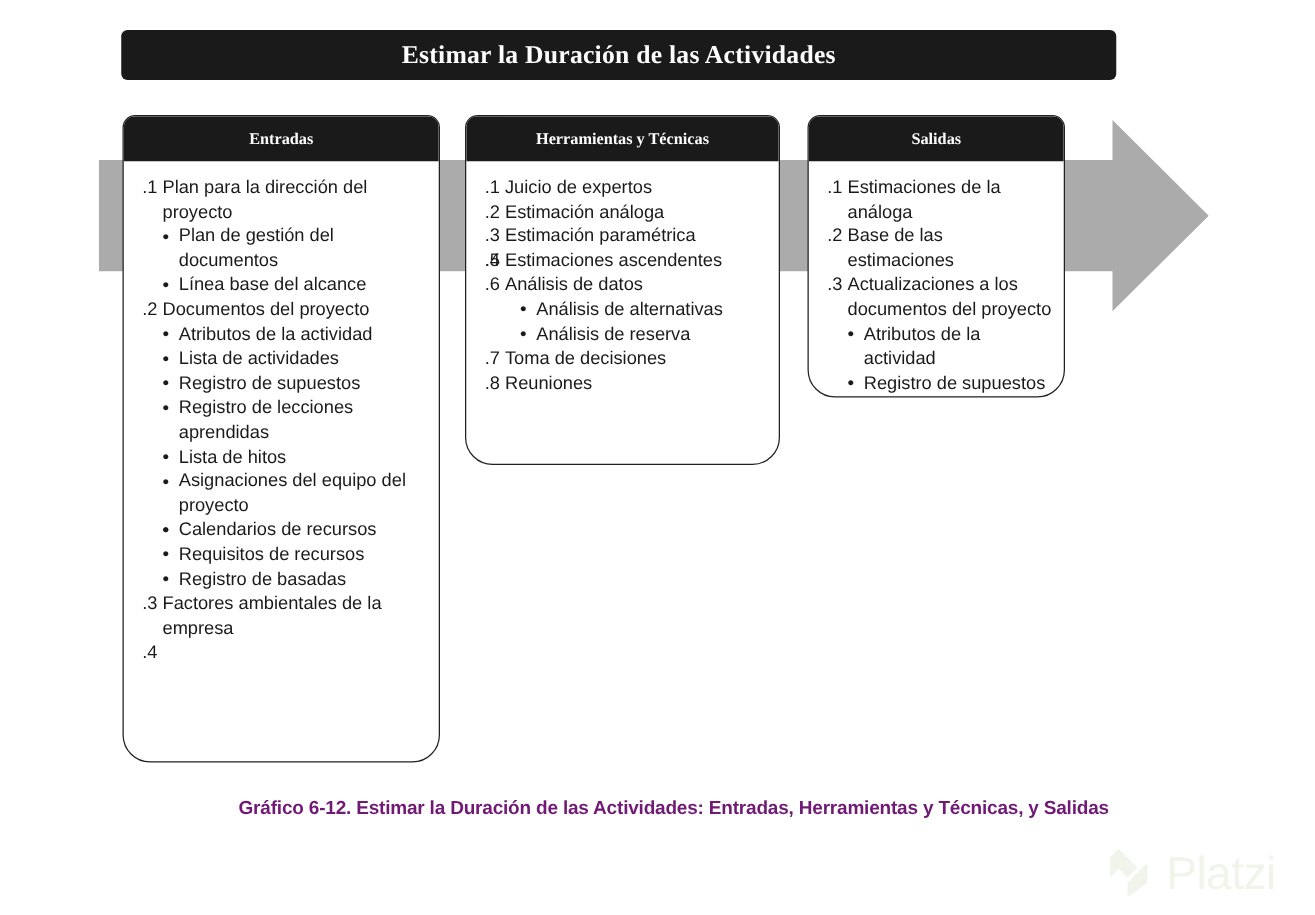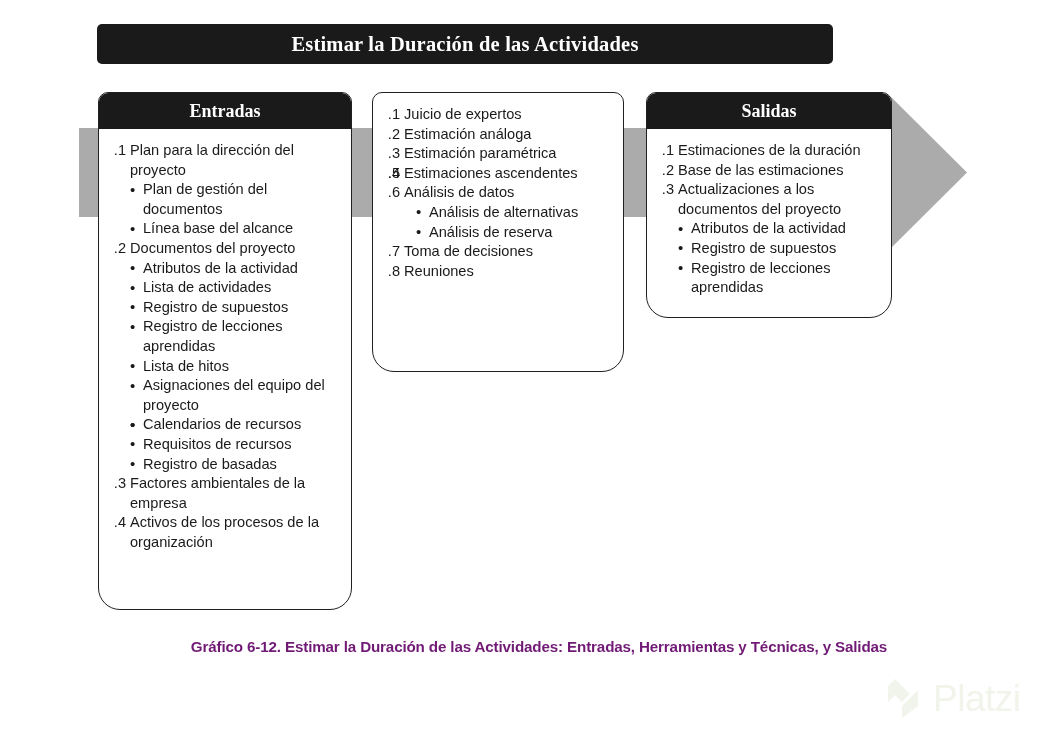--- a/index.html
+++ b/index.html
@@ -14,21 +14,21 @@
     overflow: hidden;
     font-family: "Liberation Sans", sans-serif;
     -webkit-font-smoothing: antialiased;
   }
 
   
   #title-bar {
     position: absolute;
     left: 97px;
     top: 24px;
-    width: 736px;
+    width: 796px;
     height: 40px;
     background: #1a1a1a;
     border-radius: 5px;
     display: flex;
     align-items: center;
     justify-content: center;
     box-sizing: border-box;
   }
   #title-bar .title-text {
     color: #ffffff;
@@ -65,21 +65,21 @@
     border-radius: 8px 8px 0 0;
     display: flex;
     align-items: center;
     justify-content: center;
     box-sizing: border-box;
   }
   .col-header .hdr-text {
     color: #ffffff;
     font-family: "Liberation Serif", serif;
     font-weight: bold;
-    font-size: 18px;
+    font-size: 13px;
     white-space: nowrap;
   }
   .col-body {
     padding: 12px 8px 10px 8px;
   }
 
   
   ul.lvl {
     list-style: none;
     margin: 0;
@@ -121,21 +121,21 @@
     position: absolute;
     left: 35px;
     top: -0.5px;
     font-size: 15px;
     line-height: 19.6px;
   }
 
   
   #col-entradas      { left: 98px;  top: 92px;  width: 254px; height: 518px; }
   #col-herramientas  { left: 372px; top: 92px;  width: 252px; height: 280px; }
-  #col-salidas       { left: 646px; top: 92px;  width: 246px; height: 226px; }
+  #col-salidas       { left: 646px; top: 92px;  width: 206px; height: 226px; }
 
   
   #caption {
     position: absolute;
     left: 0;
     top: 638px;
     width: 1052px;
     text-align: center;
     font-family: "Liberation Sans", sans-serif;
     font-weight: bold;
@@ -190,26 +190,29 @@
       <li class="bul"><span class="marker">•</span><span>Lista de actividades</span></li>
       <li class="bul"><span class="marker">•</span><span>Registro de supuestos</span></li>
       <li class="bul"><span class="marker">•</span><span>Registro de lecciones aprendidas</span></li>
       <li class="bul"><span class="marker">•</span><span>Lista de hitos</span></li>
       <li class="bul"><span class="marker">•</span><span>Asignaciones del equipo del proyecto</span></li>
       <li class="bul"><span class="marker">•</span></li>
       <li class="bul"><span class="marker">•</span><span>Calendarios de recursos</span></li>
       <li class="bul"><span class="marker">•</span><span>Requisitos de recursos</span></li>
       <li class="bul"><span class="marker">•</span><span>Registro de basadas</span></li>
       <li class="num"><span class="marker">.3</span><span>Factores ambientales de la empresa</span></li>
-      <li class="num"><span class="marker">.4</span><span>Activos de los procesos de la organización</span></li>
+      <li class="num"><span class="marker">.4</span></li>
     </ul>
   </div>
 </div>
 
 <div class="column" id="col-herramientas">
+  <div class="col-header">
+    <span class="hdr-text">Herramientas y Técnicas</span>
+  </div>
   <div class="col-body">
     <ul class="lvl">
       <li class="num"><span class="marker">.1</span><span>Juicio de expertos</span></li>
       <li class="num"><span class="marker">.2</span><span>Estimación análoga</span></li>
       <li class="num"><span class="marker">.3</span><span>Estimación paramétrica</span></li>
       <li class="num"><span class="marker">.4</span></li>
       <li class="num"><span class="marker">.5</span><span>Estimaciones ascendentes</span></li>
       <li class="num"><span class="marker">.6</span><span>Análisis de datos</span></li>
       <li class="sub"><span class="marker">•</span><span>Análisis de alternativas</span></li>
       <li class="sub"><span class="marker">•</span><span>Análisis de reserva</span></li>
@@ -218,21 +221,21 @@
     </ul>
   </div>
 </div>
 
 <div class="column" id="col-salidas">
   <div class="col-header">
     <span class="hdr-text">Salidas</span>
   </div>
   <div class="col-body">
     <ul class="lvl">
-      <li class="num"><span class="marker">.1</span><span>Estimaciones de la duración</span></li>
+      <li class="num"><span class="marker">.1</span><span>Estimaciones de la análoga</span></li>
       <li class="num"><span class="marker">.2</span><span>Base de las estimaciones</span></li>
       <li class="num"><span class="marker">.3</span><span>Actualizaciones a los documentos del proyecto</span></li>
       <li class="bul"><span class="marker">•</span><span>Atributos de la actividad</span></li>
       <li class="bul"><span class="marker">•</span><span>Registro de supuestos</span></li>
       <li class="bul"><span class="marker">•</span><span>Registro de lecciones aprendidas</span></li>
     </ul>
   </div>
 </div>
 
 <div id="caption">Gráfico 6-12. Estimar la Duración de las Actividades: Entradas, Herramientas y Técnicas, y Salidas</div>

